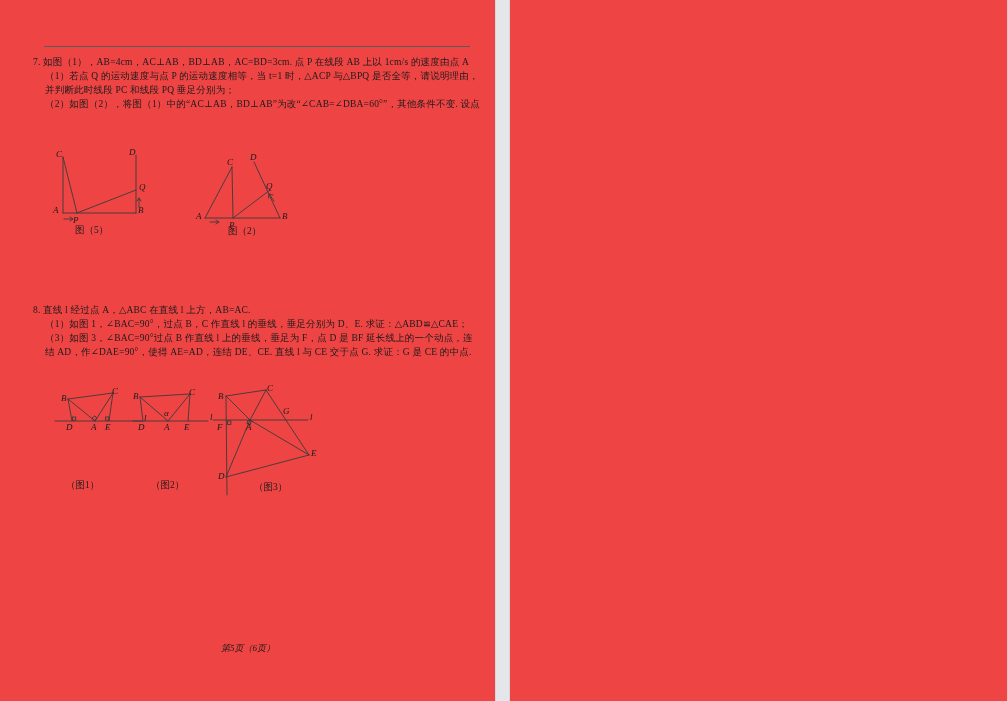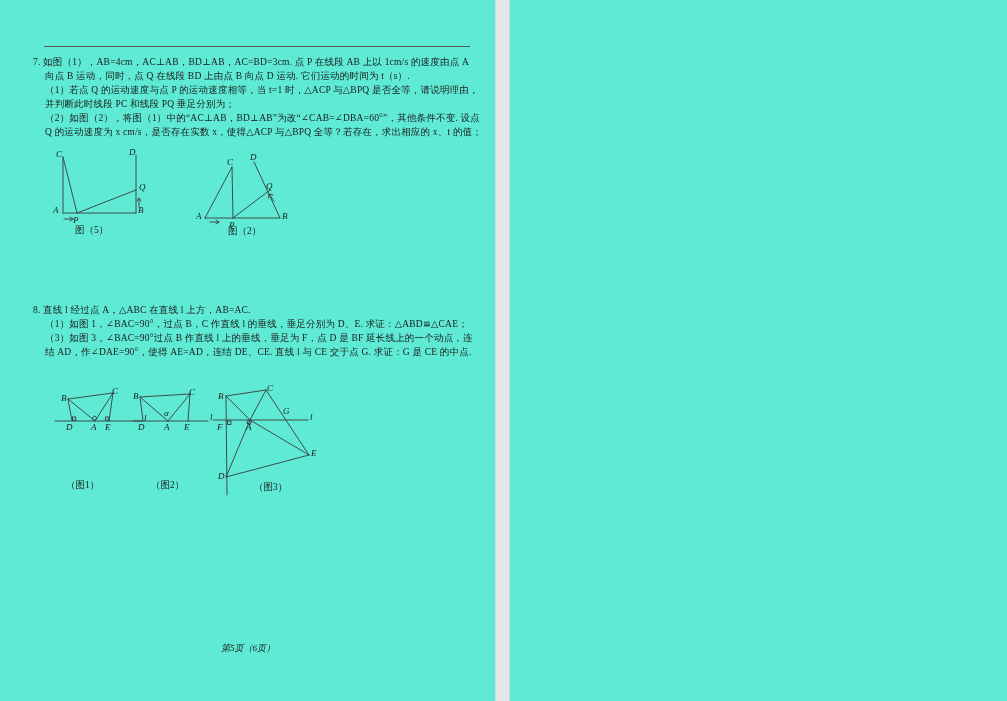--- a/index.html
+++ b/index.html
@@ -2,21 +2,21 @@
 <html><head>
 <meta charset="utf-8">
 <style>
   * { margin:0; padding:0; box-sizing:border-box; }
   html,body { width:1007px; height:701px; }
   body {
     position:relative; overflow:hidden; background:#ffffff;
     font-family:"Liberation Serif","DejaVu Serif",serif;
     color:#1b1b1b;
   }
-  .page { position:absolute; top:0; height:701px; background:#5eead4; }
+  .page { position:absolute; top:0; height:701px; background:#ef4444; }
   #left-page  { left:0;   width:495px; }
   #right-page { left:510px; width:497px; }
   .separator {
     position:absolute; left:495px; top:0; width:15px; height:701px;
     background:#e4e6e9; border-left:1px solid #d4d7db; border-right:1px solid #d4d7db;
   }
   .top-rule { position:absolute; left:44px; top:46px; width:426px; height:1px; background:#5a5a5a; }
   .tblock { position:absolute; font-size:9.5px; line-height:14px; letter-spacing:0.2px; }
   .tline  { white-space:nowrap; }
   .tline.cont { padding-left:12px; }
@@ -32,25 +32,23 @@
 </style>
 </head>
 <body>
 
 <div class="page" id="left-page">
 
   <div class="top-rule"></div>
 
   <div class="tblock" style="left:33px; top:55px; width:440px">
       <div class="tline">7. 如图（1），AB=4cm，AC⊥AB，BD⊥AB，AC=BD=3cm. 点 P 在线段 AB 上以 1cm/s 的速度由点 A</div>
-      <div class="tline cont">向点 B 运动，同时，点 Q 在线段 BD 上由点 B 向点 D 运动. 它们运动的时间为 t（s）.</div>
       <div class="tline cont">（1）若点 Q 的运动速度与点 P 的运动速度相等，当 t=1 时，△ACP 与△BPQ 是否全等，请说明理由，</div>
       <div class="tline cont">并判断此时线段 PC 和线段 PQ 垂足分别为；</div>
       <div class="tline cont">（2）如图（2），将图（1）中的“AC⊥AB，BD⊥AB”为改“∠CAB=∠DBA=60°”，其他条件不变. 设点</div>
-      <div class="tline cont">Q 的运动速度为 x cm/s，是否存在实数 x，使得△ACP 与△BPQ 全等？若存在，求出相应的 x、t 的值；</div>
     </div>
 
   <div class="fig" style="left:45px; top:145px; width:110px; height:92px">
     <svg width="110" height="92">
       <line x1="18" y1="12" x2="18" y2="68"></line>
       <line x1="91" y1="10" x2="91" y2="68"></line>
       <line x1="18" y1="68" x2="91" y2="68"></line>
       <line x1="18" y1="12" x2="32" y2="68"></line>
       <line x1="32" y1="68" x2="91" y2="45"></line>
       <line x1="19" y1="74" x2="28" y2="74"></line>

